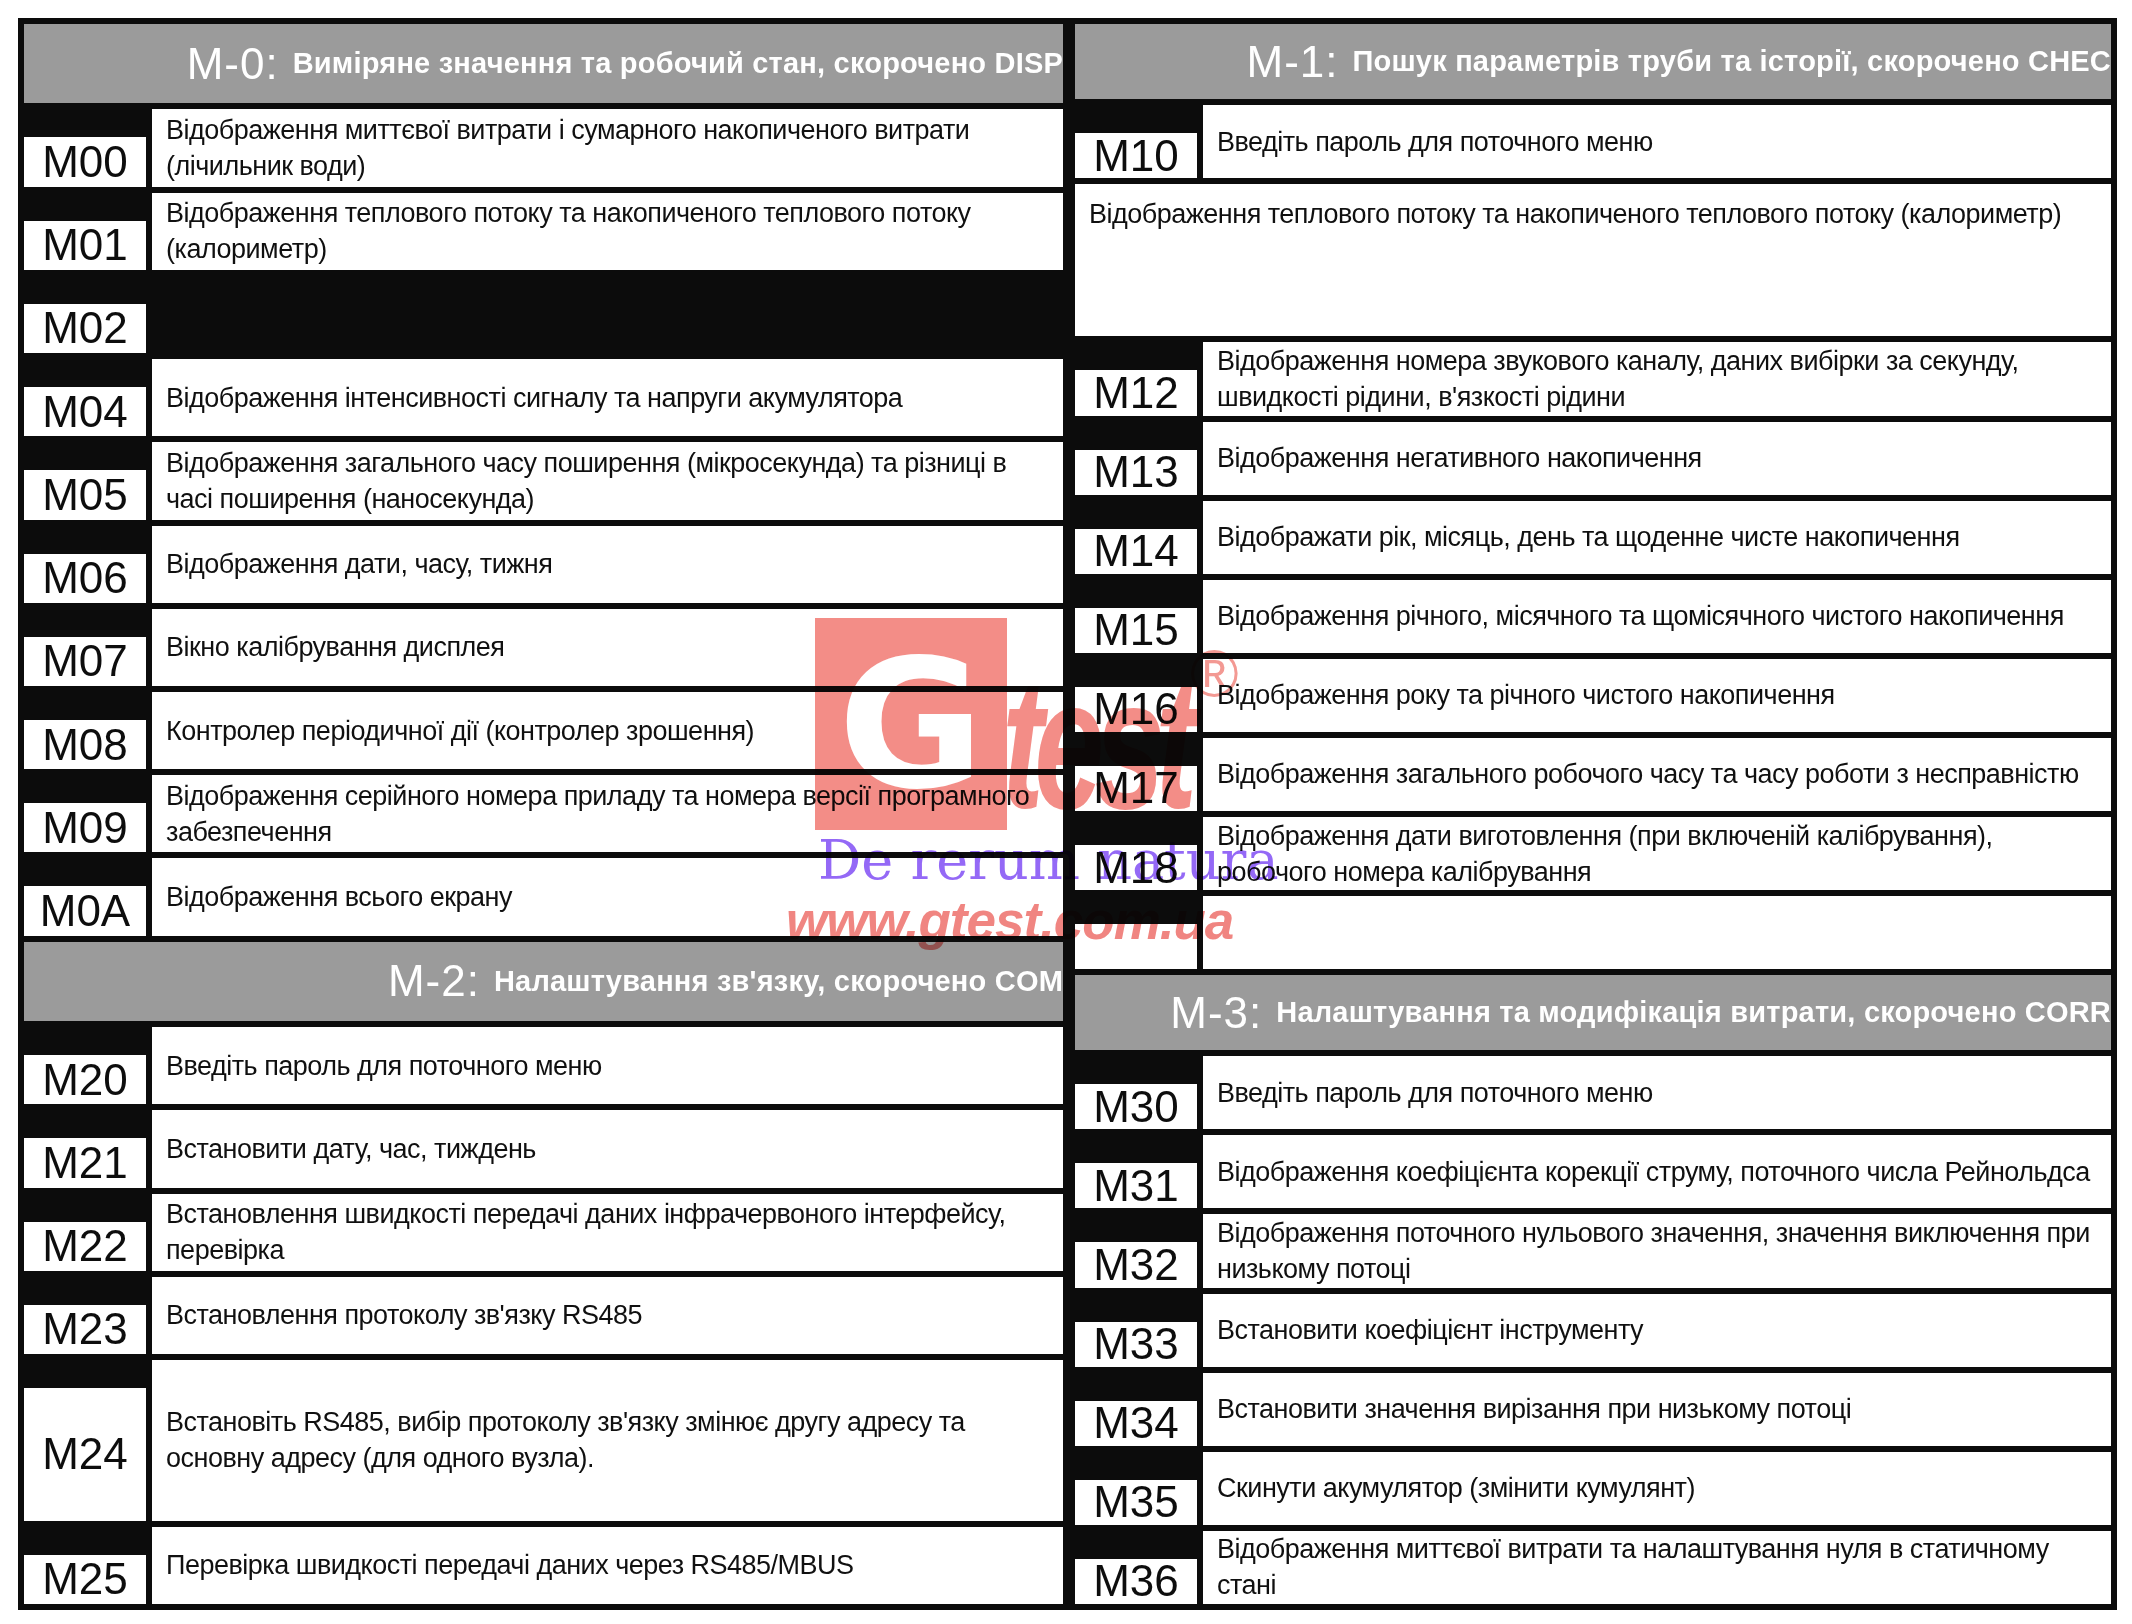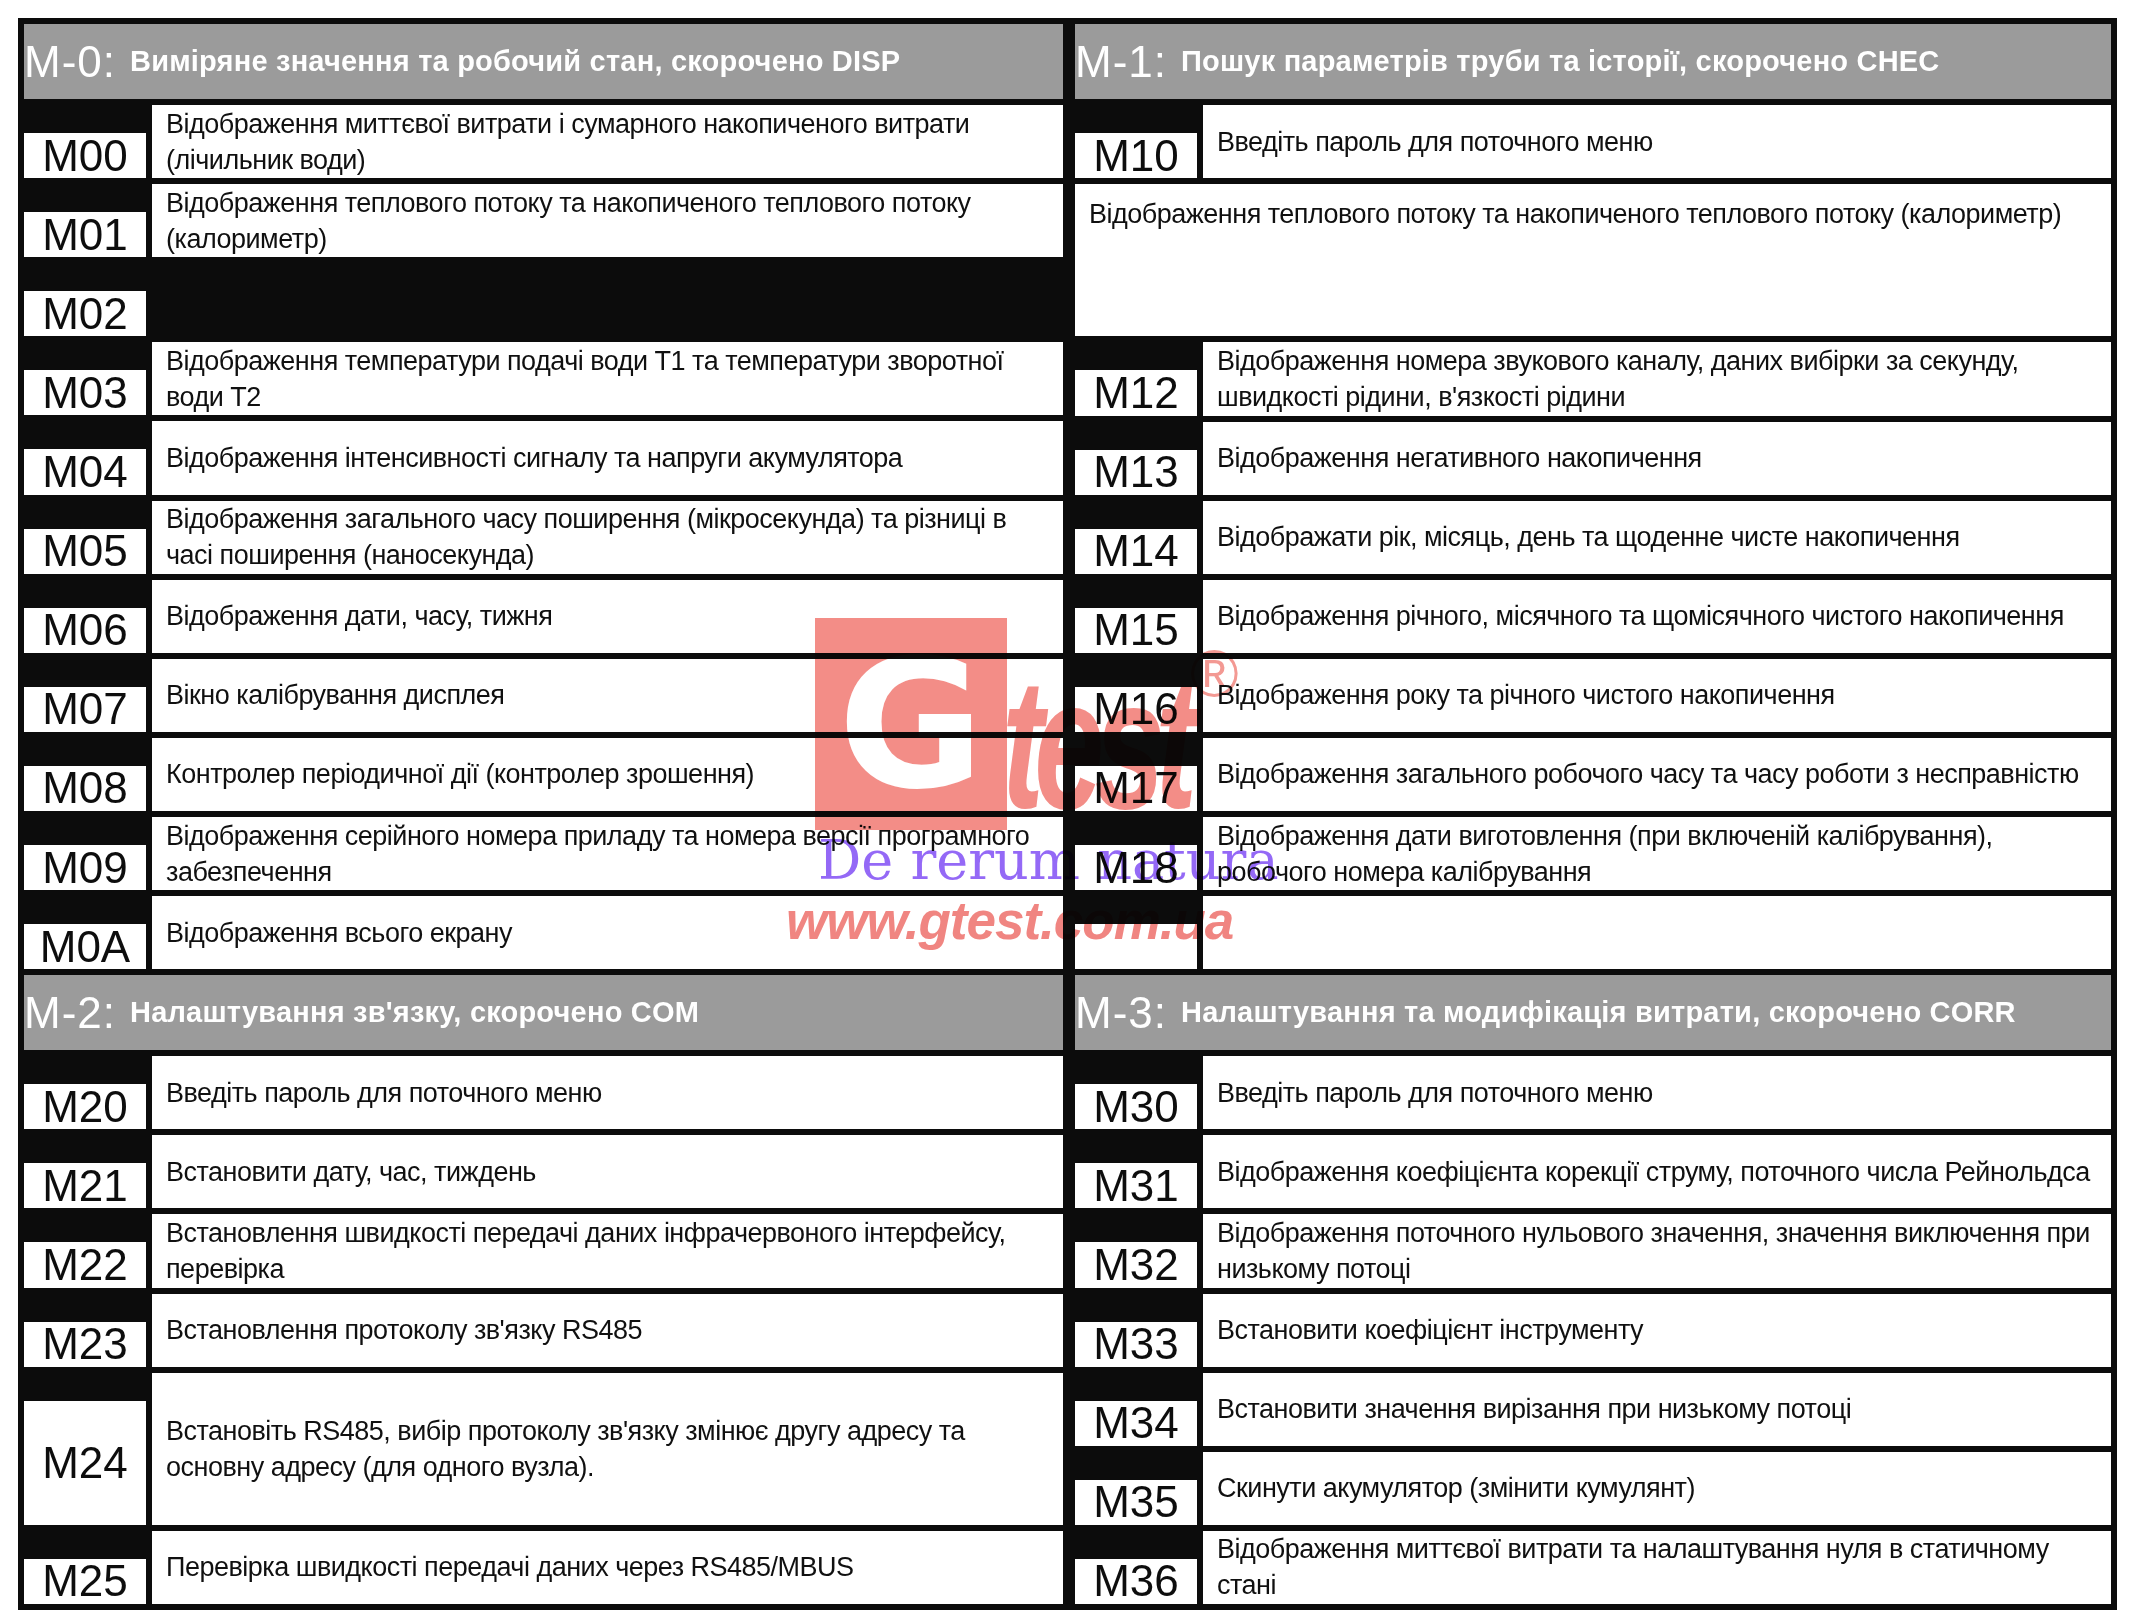--- a/index.html
+++ b/index.html
@@ -9,21 +9,21 @@
   }
   .tables{position:absolute;left:18px;top:18px;display:flex;}
   .mtable{
     background:#0c0c0c;padding:6px;display:flex;flex-direction:column;gap:6px;
     height:1592px;box-sizing:border-box;
   }
   .mtable.left{width:1051px;}
   .mtable.right{width:1048px;}
   .hdr{
     flex:75 75 0;background:#9b9b9b;display:flex;align-items:center;
-    padding-left:0;gap:14px;color:#ffffff;overflow:hidden;white-space:nowrap;min-height:0;
+    padding-left:0;gap:14px;color:#ffffff;overflow:hidden;white-space:nowrap;min-height:0;justify-content:flex-end;
   }
   .hcode{font-size:44px;font-weight:400;letter-spacing:1px;}
   .htitle{font-size:29px;font-weight:bold;letter-spacing:0.2px;}
   .mrow{flex:73 73 0;display:flex;gap:6px;min-height:0;}
   .mrow.tall{flex:152 152 0;}
   .cell{background:#ffffff;box-sizing:border-box;}
   .code{
     width:122px;flex:none;display:flex;align-items:center;justify-content:center;
     font-size:44px;color:#0d0d0d;margin-top:28px;
   }
@@ -67,24 +67,20 @@
       <div class="mrow">
         <div class="cell code">M00</div>
         <div class="cell desc">Відображення миттєвої витрати і сумарного накопиченого витрати (лічильник води)</div>
       </div>
       <div class="mrow">
         <div class="cell code">M01</div>
         <div class="cell desc">Відображення теплового потоку та накопиченого теплового потоку (калориметр)</div>
       </div>
       <div class="mrow">
         <div class="cell code">M02</div>
-      </div>
-      <div class="mrow">
-        <div class="cell code">M03</div>
-        <div class="cell desc">Відображення температури подачі води T1 та температури зворотної води T2</div>
       </div>
       <div class="mrow">
         <div class="cell code">M04</div>
         <div class="cell desc">Відображення інтенсивності сигналу та напруги акумулятора</div>
       </div>
       <div class="mrow">
         <div class="cell code">M05</div>
         <div class="cell desc">Відображення загального часу поширення (мікросекунда) та різниці в часі поширення (наносекунда)</div>
       </div>
       <div class="mrow">

